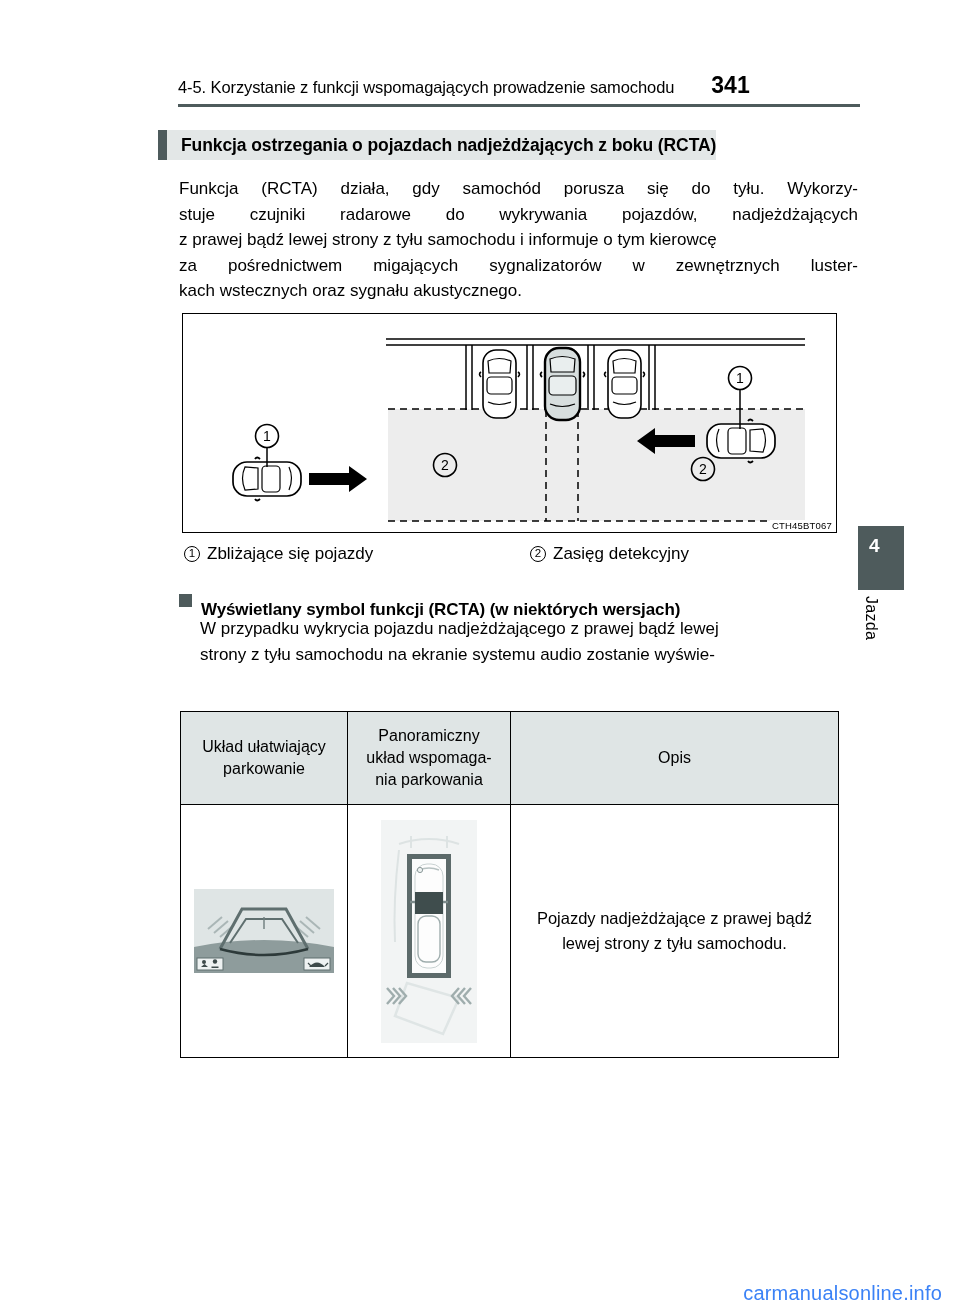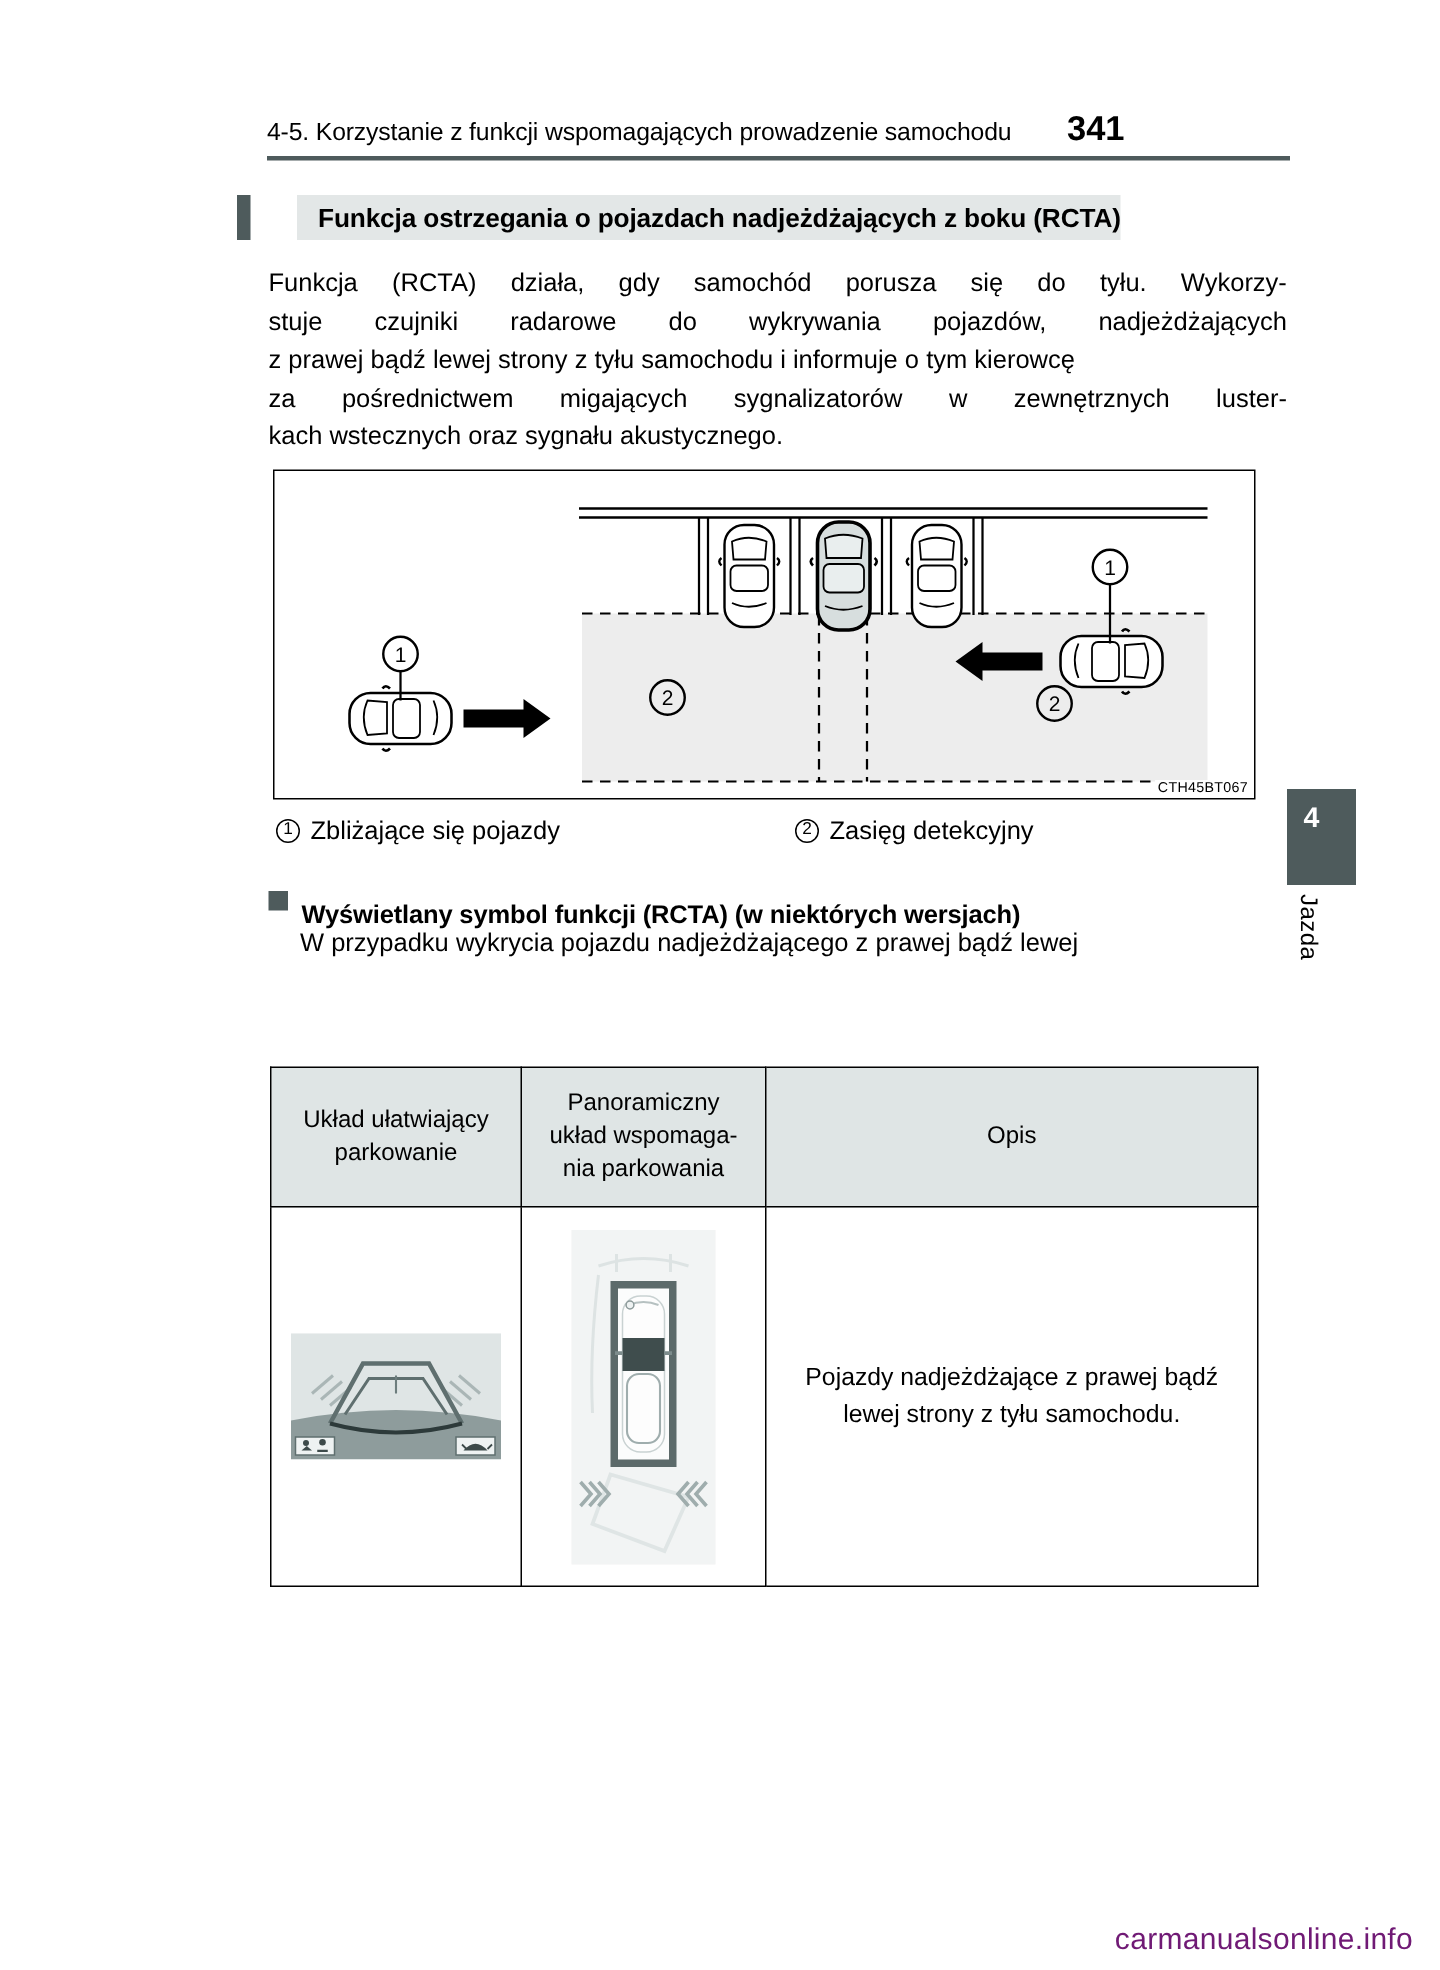--- a/index.html
+++ b/index.html
@@ -47,21 +47,20 @@
 
   
   #section-title-bar {
     position: absolute;
     left: 158px;
     top: 130px;
     width: 544px;
     height: 30px;
     display: flex;
     align-items: center;
-    gap: 31px;
   }
   #section-accent {
     width: 9px;
     height: 30px;
     background: #4e5b5c;
     flex: 0 0 auto;
   }
   #section-title-bg {
     flex: 1 1 auto;
     height: 30px;
@@ -248,21 +247,21 @@
     letter-spacing: 0.3px;
     white-space: nowrap;
   }
 
   
   #footer-watermark {
     position: absolute;
     right: 18px;
     bottom: 8px;
     font-size: 20px;
-    color: #701a75;
+    color: #3b82f6;
     letter-spacing: 0.2px;
   }
 
   
   .cam-thumb {
     position: relative;
     width: 140px;
     height: 84px;
     margin: 0 auto;
     background: #dfe5e5;
@@ -443,20 +442,21 @@
   </div>
 </div>
 
 <div id="subheading-row">
   <span id="subheading-bullet"></span>
   <span id="subheading-text">Wyświetlany symbol funkcji (RCTA) (w niektórych wersjach)</span>
 </div>
 
 <div id="sub-paragraph">
   <span class="ln">W przypadku wykrycia pojazdu nadjeżdżającego z prawej bądź lewej</span>
+  <span class="ln">strony z tyłu samochodu na ekranie systemu audio zostanie wyświe-</span>
 </div>
 
 <table id="symbol-table">
   <colgroup>
     <col class="col-a">
       <col class="col-b">
       <col class="col-c">
   </colgroup>
   <thead>
     <tr>

